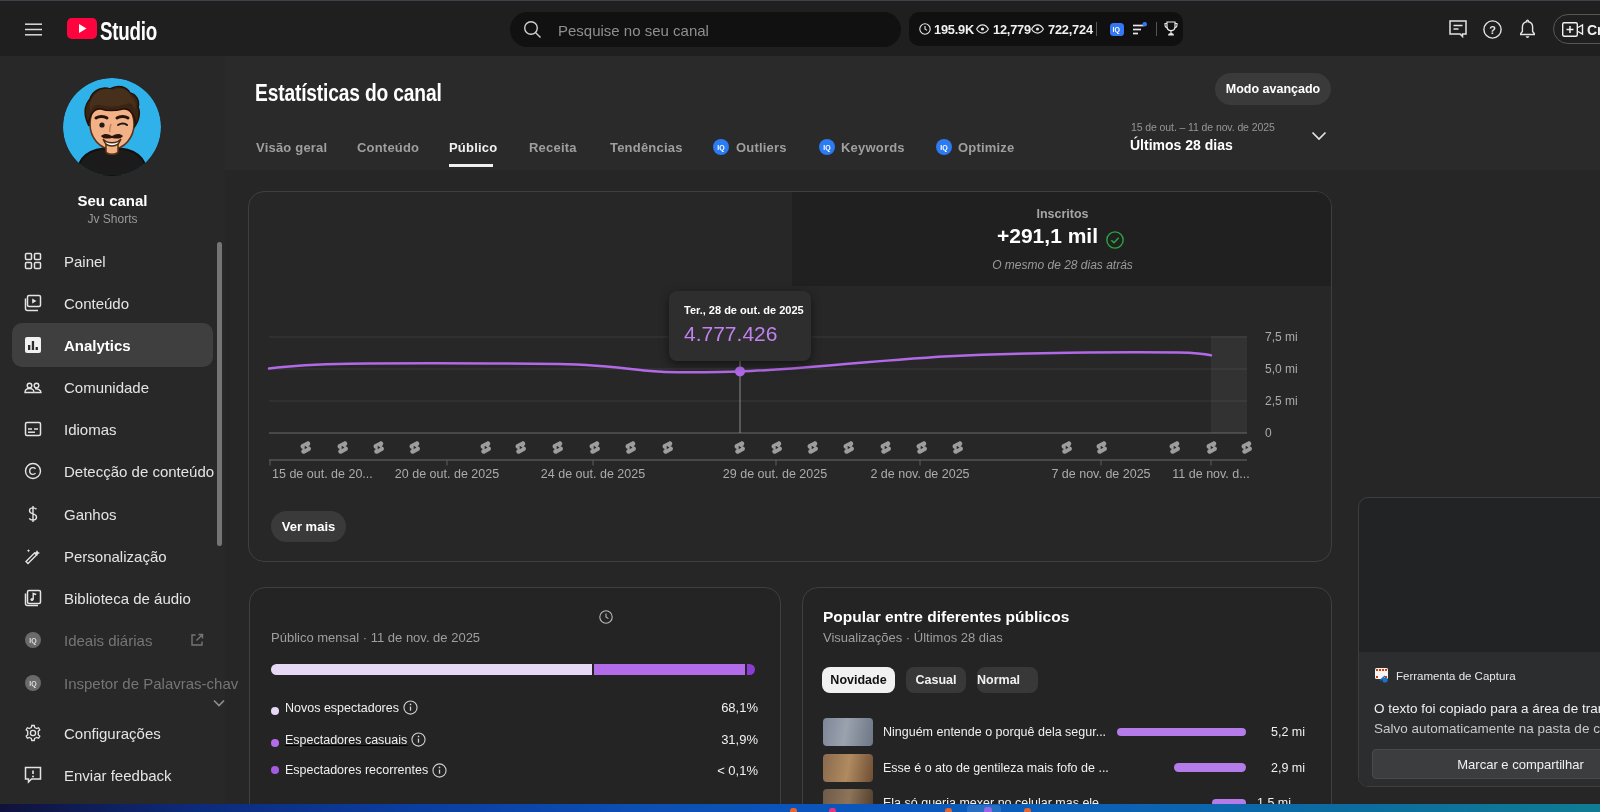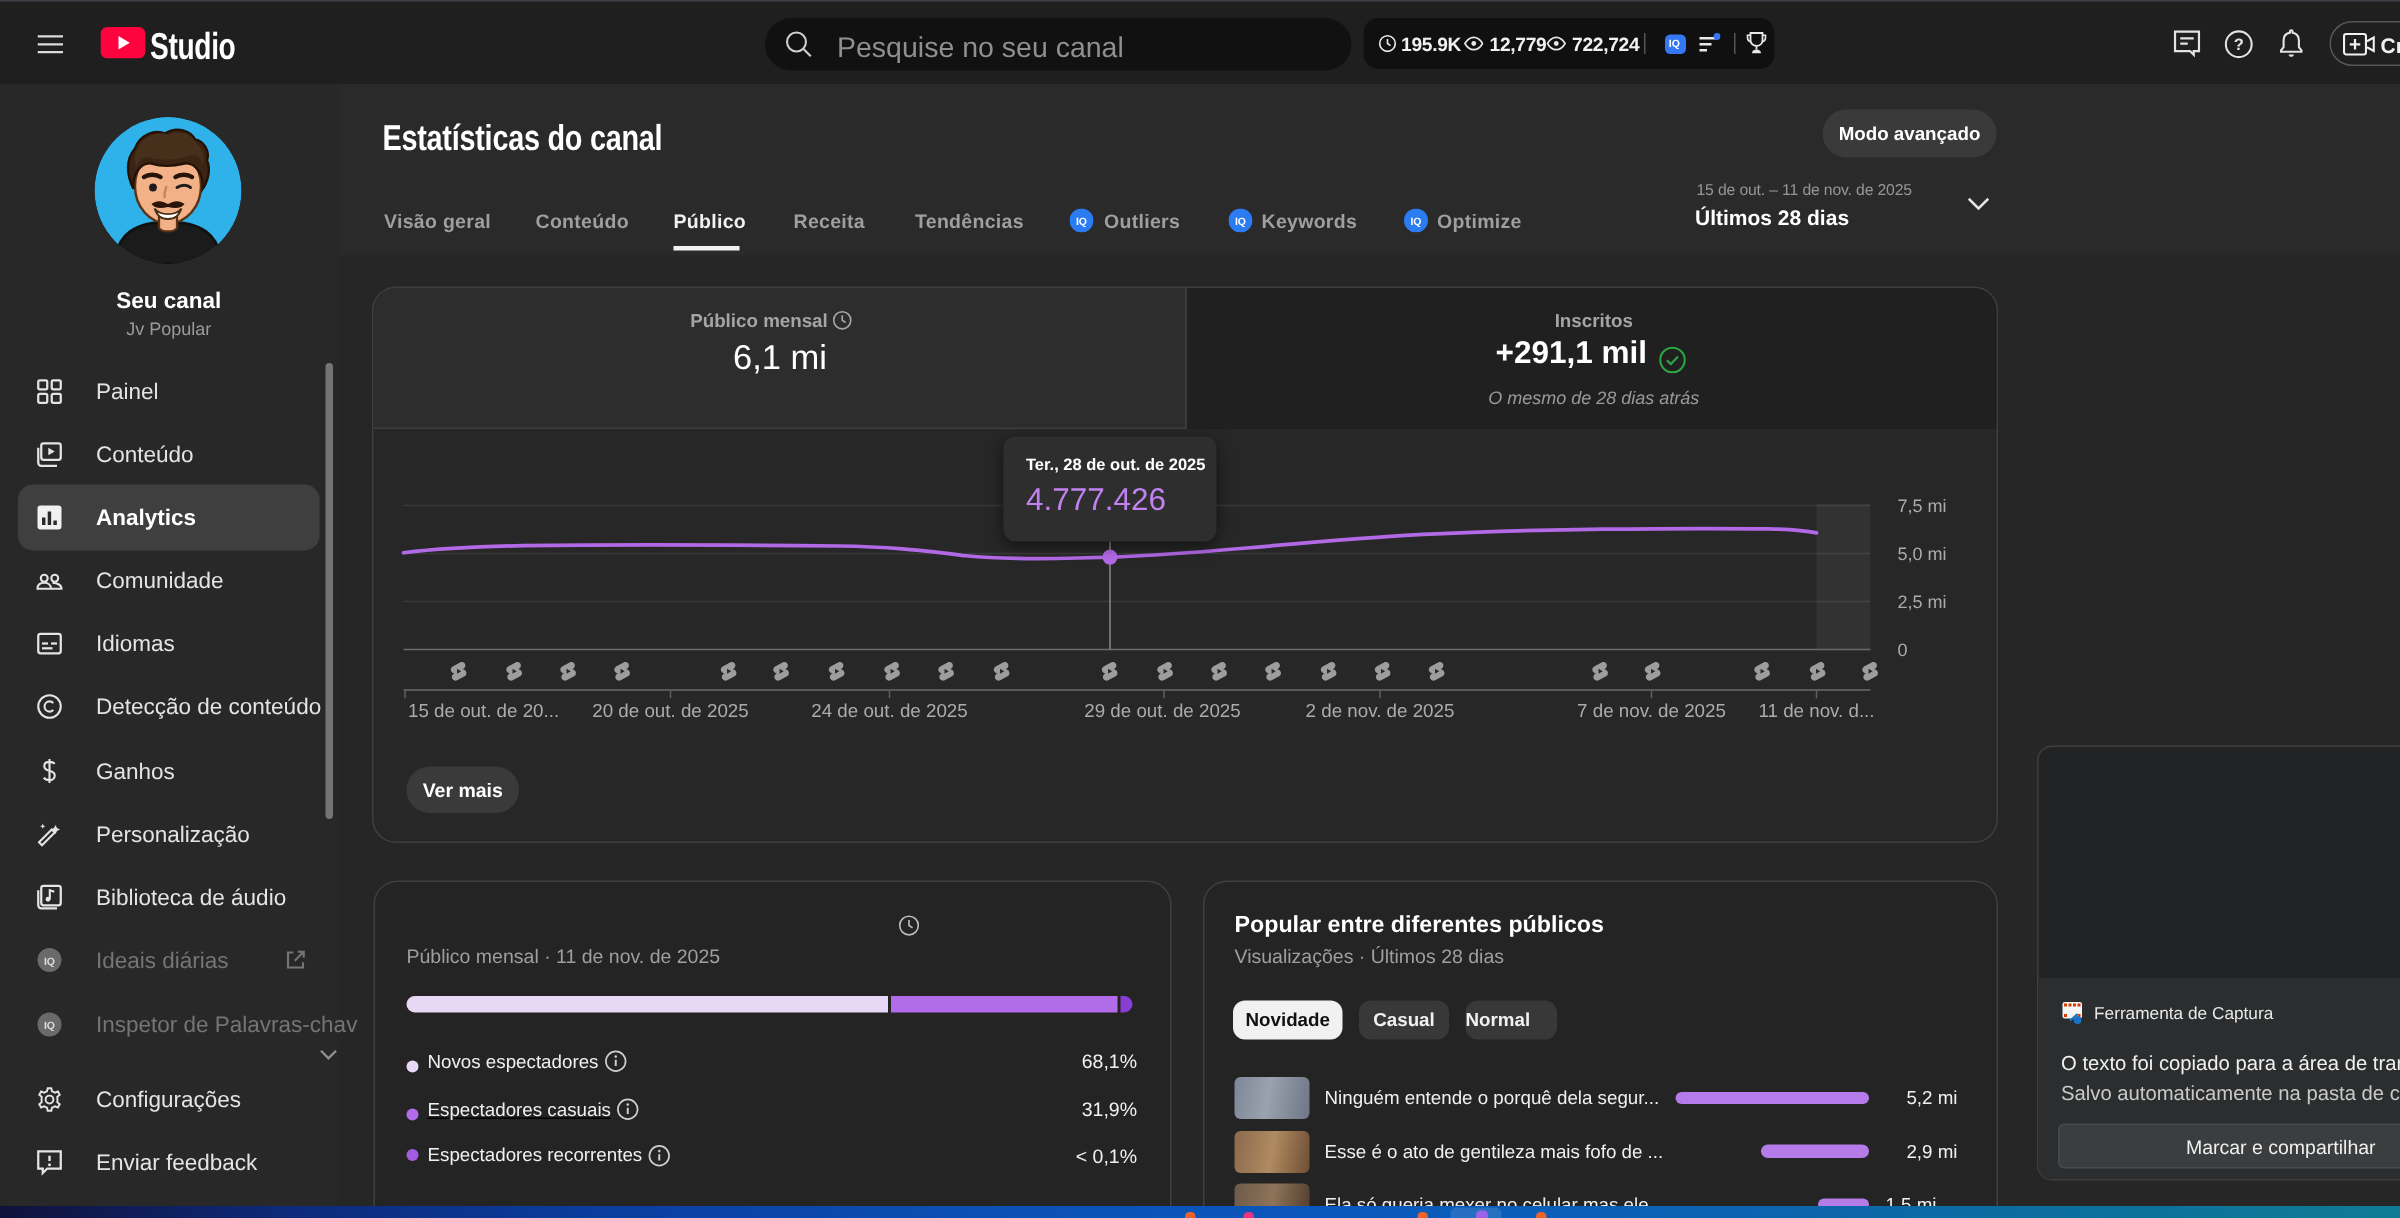--- a/index.html
+++ b/index.html
@@ -29,21 +29,21 @@
       <rect x="0" y="0" width="30" height="21" rx="4.7" fill="#ff033e"></rect>
       <path d="M12 6 L19.5 10.5 L12 15 Z" fill="#fff"></path>
     </svg>
     <div class="abs txt" style="left:100px; top:15.5px; font-size:25px; font-weight:bold; color:#fff; letter-spacing:-0.3px; transform:scaleX(0.75); transform-origin:left;">Studio</div>
 
     <div class="abs" style="left:510px; top:11px; width:391px; height:35px; border-radius:17.5px; background:#111;">
       <svg class="abs" style="left:13px; top:8px;" width="19" height="19" viewBox="0 0 19 19">
         <circle cx="8" cy="8" r="6.3" fill="none" stroke="#cfcfcf" stroke-width="1.4"></circle>
         <line x1="12.7" y1="12.7" x2="17.5" y2="17.5" stroke="#cfcfcf" stroke-width="1.4"></line>
       </svg>
-      <div class="abs txt" style="left:48px; top:9.5px; font-size:19px; color:#8f8f8f;">Pesquise no seu canal</div>
+      <div class="abs txt" style="left:48px; top:9.5px; font-size:15px; color:#8f8f8f;">Pesquise no seu canal</div>
     </div>
 
     <div class="abs" style="left:909px; top:11px; width:274px; height:34px; border-radius:10px; background:#101010;">
       <svg class="abs" style="left:10px; top:11px;" width="12" height="12" viewBox="0 0 12 12">
         <circle cx="6" cy="6" r="5.2" fill="none" stroke="#e8e8e8" stroke-width="1.1"></circle>
         <path d="M6 3 L6 6 L8 7.4" fill="none" stroke="#e8e8e8" stroke-width="1.1"></path>
       </svg>
       <div class="abs txt" style="left:25px; top:9.5px; font-size:12.8px; font-weight:bold; color:#f1f1f1; letter-spacing:-0.2px;">195.9K</div>
       <svg class="abs" style="left:67px; top:12px;" width="13" height="10" viewBox="0 0 13 10">
         <path d="M.6 5 C2.5 1.7 4.3.9 6.5.9 C8.7.9 10.5 1.7 12.4 5 C10.5 8.3 8.7 9.1 6.5 9.1 C4.3 9.1 2.5 8.3 .6 5 Z" fill="none" stroke="#e8e8e8" stroke-width="1.1"></path>
@@ -118,21 +118,21 @@
             <path d="M33 40 C36 38 41 38 44 40" fill="none" stroke="#26140a" stroke-width="3" stroke-linecap="round"></path>
             <path d="M54 40 C57 38 62 38 65 40" fill="none" stroke="#26140a" stroke-width="3" stroke-linecap="round"></path>
             <circle cx="39" cy="47" r="2.6" fill="#1c1c1c"></circle>
             <path d="M55 47 C58 45 62 45 64 47" fill="none" stroke="#1c1c1c" stroke-width="2" stroke-linecap="round"></path>
             <path d="M48 46 C47 50 46 52 47 54" fill="none" stroke="#c4845c" stroke-width="1.6"></path>
             <path d="M38 58 C42 55 45 56 49 58 C53 56 56 55 60 58 C58 61 54 61 49 60 C44 61 40 61 38 58 Z" fill="#2a1508"></path>
             <path d="M40 61 C44 66 54 66 58 61 C56 66 54 68 49 68 C44 68 42 66 40 61 Z" fill="#fff" stroke="#4a2d12" stroke-width="1.3"></path>
           </g>
         </svg></div>
     <div class="abs txt" style="left:0; top:136px; width:225px; text-align:center; font-size:15px; font-weight:bold; color:#fff;">Seu canal</div>
-    <div class="abs txt" style="left:0; top:156px; width:225px; text-align:center; font-size:12px; color:#9a9a9a;">Jv Popular</div>
+    <div class="abs txt" style="left:0; top:156px; width:225px; text-align:center; font-size:12px; color:#9a9a9a;">Jv Shorts</div>
 
     <div class="abs" style="left:12px; top:267px; width:201px; height:44px; border-radius:10px; background:#3f3f3f;"></div>
     <div id="menu">
         <svg class="abs" style="left:24px; top:196px;" width="18" height="18" viewBox="0 0 18 18">
           <rect x="1.5" y="1.5" width="6" height="6" rx="1" fill="none" stroke="#e4e4e4" stroke-width="1.5"></rect>
           <rect x="10.5" y="1.5" width="6" height="6" rx="1" fill="none" stroke="#e4e4e4" stroke-width="1.5"></rect>
           <rect x="1.5" y="10.5" width="6" height="6" rx="1" fill="none" stroke="#e4e4e4" stroke-width="1.5"></rect>
           <rect x="10.5" y="10.5" width="6" height="6" rx="1" fill="none" stroke="#e4e4e4" stroke-width="1.5"></rect>
         </svg>
         <div class="abs txt" style="left:64px; top:197px; font-size:15px; font-weight:normal; color:#e4e4e4;">Painel</div>
@@ -247,28 +247,20 @@
   <div class="abs" style="left:449px; top:164px; width:44px; height:3px; background:#f1f1f1;"></div>
 
   <div class="abs txt" style="left:1131px; top:121px; font-size:10.5px; letter-spacing:-0.1px; color:#969696;">15 de out. – 11 de nov. de 2025</div>
   <div class="abs txt" style="left:1130px; top:137px; font-size:14px; font-weight:bold; color:#fff;">Últimos 28 dias</div>
   <svg class="abs" style="left:1311px; top:131px;" width="16" height="10" viewBox="0 0 16 10">
       <path d="M1.5 1.5 L8 8 L14.5 1.5" fill="none" stroke="#e3e3e3" stroke-width="1.7"></path>
     </svg>
 
   <div class="abs" id="chartcard" style="left:248px; top:191px; width:1084px; height:371px; border-radius:16px; border:1px solid #3f3f3f; background:#272727; overflow:hidden;">
 
-    <div class="abs" style="left:0; top:0; width:542px; height:94px; background:#2d2d2d; border-bottom:1px solid #3f3f3f; border-right:1px solid #3f3f3f;">
-      <div class="abs txt" style="left:0; top:15px; width:542px; text-align:center; font-size:12.5px; font-weight:bold; color:#a5a5a5; transform:translateX(-14px);">Público mensal</div>
-      <svg class="abs" style="left:306px; top:15px;" width="13" height="13" viewBox="0 0 13 13">
-        <circle cx="6.5" cy="6.5" r="5.7" fill="none" stroke="#a5a5a5" stroke-width="1.1"></circle>
-        <path d="M6.5 3.2 L6.5 6.5 L8.7 8" fill="none" stroke="#a5a5a5" stroke-width="1.1"></path>
-      </svg>
-      <div class="abs txt" style="left:0; top:33px; width:542px; text-align:center; font-size:23px; color:#fff;">6,1 mi</div>
-    </div>
     <div class="abs" style="left:543px; top:0; width:541px; height:94px; background:#202020;">
       <div class="abs txt" style="left:0; top:15px; width:541px; text-align:center; font-size:12.5px; font-weight:bold; color:#a5a5a5;">Inscritos</div>
       <div class="abs txt" style="left:0; top:32px; width:541px; text-align:center; font-size:21px; font-weight:bold; color:#fff; transform:translateX(-15px);">+291,1 mil</div>
       <svg class="abs" style="left:314px; top:39px;" width="18" height="18" viewBox="0 0 17 17">
         <circle cx="8.5" cy="8.5" r="7.7" fill="none" stroke="#2ba640" stroke-width="1.3"></circle>
         <path d="M5 8.7 L7.5 11 L12 6.3" fill="none" stroke="#2ba640" stroke-width="1.4"></path>
       </svg>
       <div class="abs txt" style="left:0; top:66px; width:541px; text-align:center; font-size:12px; font-style:italic; color:#9a9a9a;">O mesmo de 28 dias atrás</div>
     </div>
 

